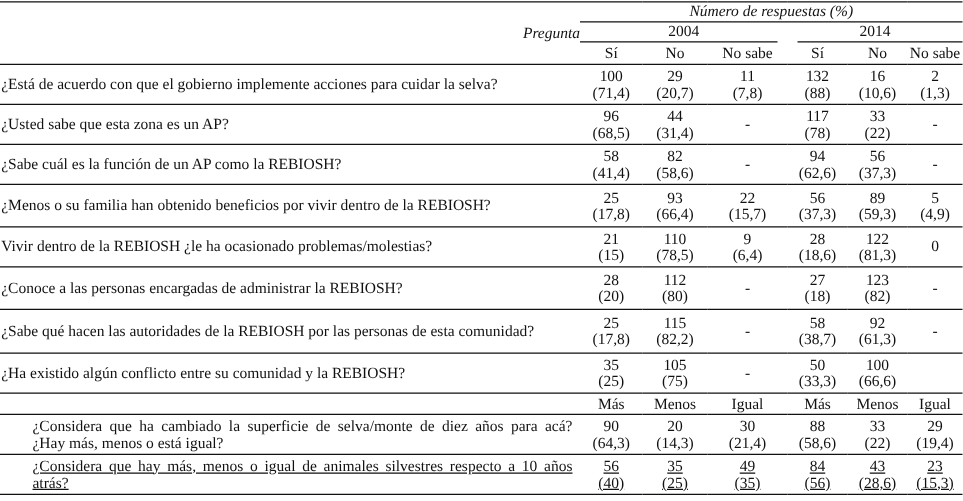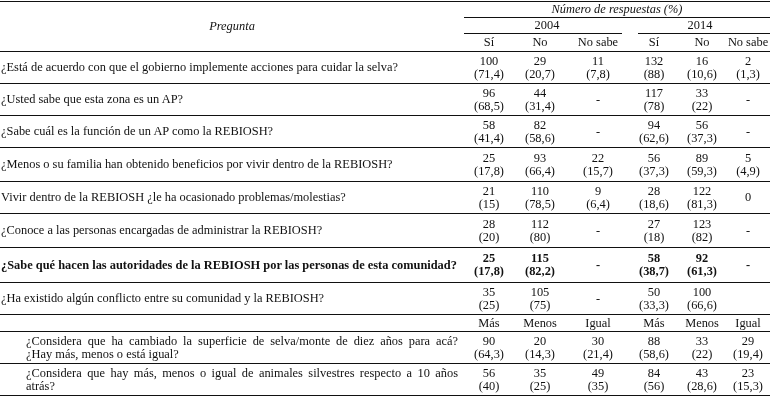--- a/index.html
+++ b/index.html
@@ -12,27 +12,27 @@
     position: absolute; left: 0; top: 1px;
     width: 770px; border-collapse: collapse; table-layout: fixed;
   }
   td, th { padding: 0; font-weight: normal; vertical-align: middle; line-height: 13px; }
   .c-q { width: 464px; text-align: left; padding-left: 1px; }
   .c-n { text-align: center; }
   .top-border td, .top-border th { border-top: 1.5px solid #111; }
   .hdr-title th { height: 16px; font-style: italic; }
   .hdr-years th { height: 16px; }
   .hdr-sub th { height: 17px; }
-  .pregunta-cell { text-align: center; vertical-align: middle; }
+  .pregunta-cell { text-align: right; vertical-align: middle; }
   tr.row td { border-top: 1.5px solid #111; }
   tr.row.h32 td { height: 31px; }
   tr.row.h34 td { height: 33px; }
-  tr.row.h35 td { height: 34px; font-weight: bold; }
+  tr.row.h35 td { height: 34px; }
   tr.sub-hdr td { border-top: 1.5px solid #111; height: 16px; }
-  tr.last td { border-bottom: 1.5px solid #111; }
+  tr.last td { border-bottom: 1.5px solid #111; text-decoration: underline; }
   .q-wrap { display: block; text-align: justify; text-align-last: left; padding-right: 6px; padding-left: 25px; }
   .q-indent { }
   .pct { display: block; }
   .val { display: block; }
   .inner-line { display: block; border-bottom: 1px solid #111; margin: 0 3px; }
   .line-left { margin-right: 8px; }
   .line-right { margin-left: 8px; }
 </style>
 </head>
 <body>

